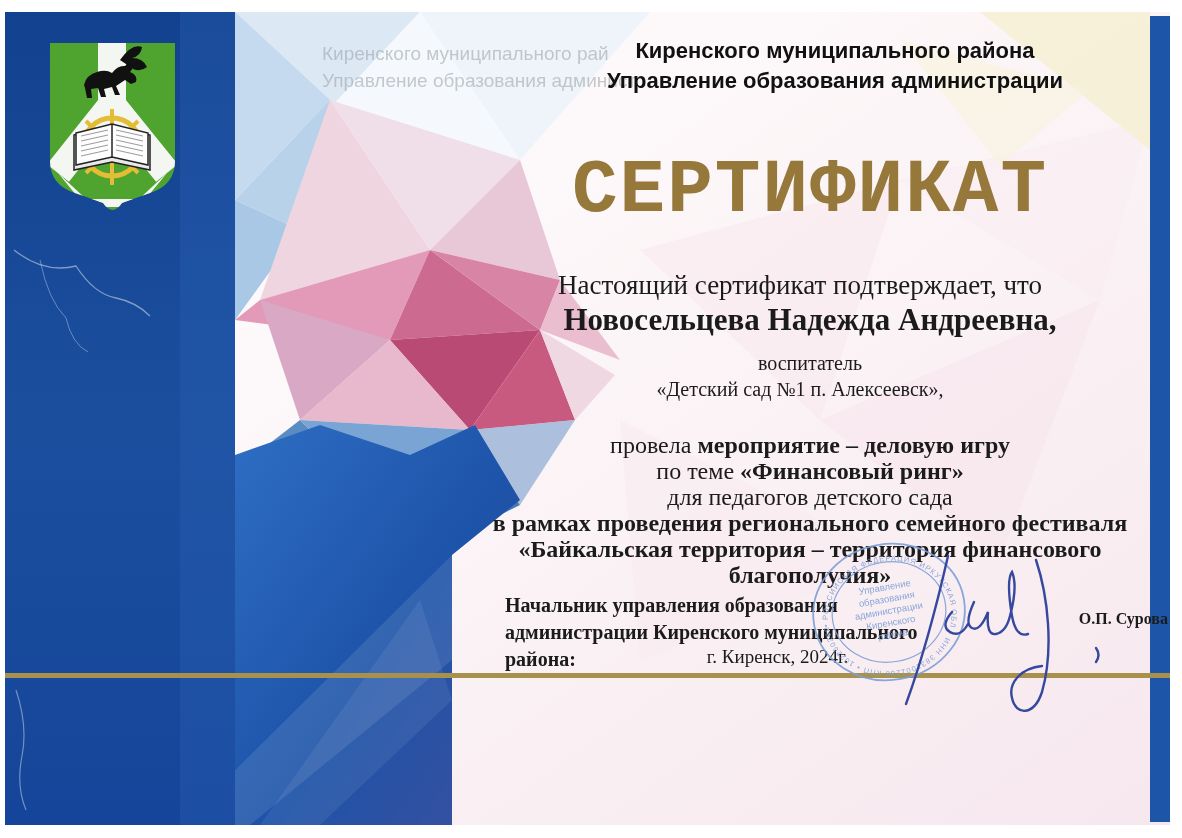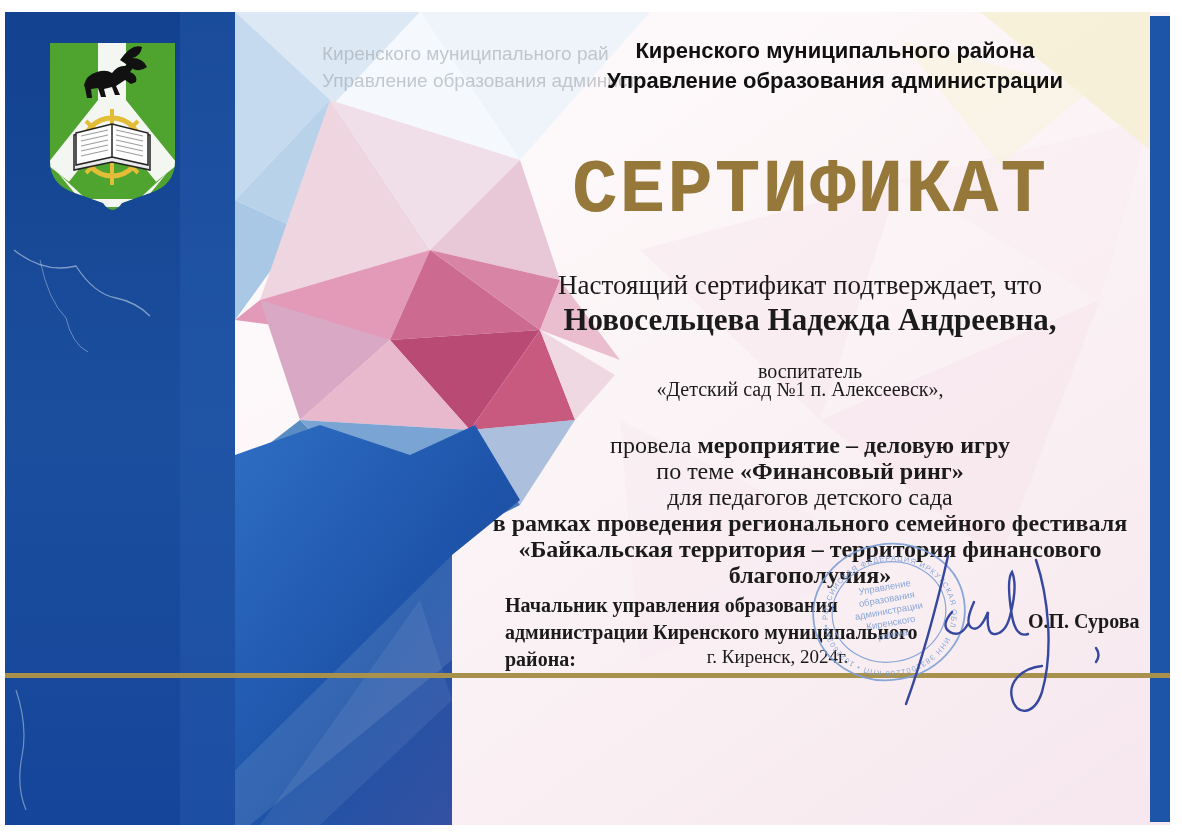--- a/index.html
+++ b/index.html
@@ -10,26 +10,26 @@
   .center{text-align:center;}
   .ghost{position:absolute;left:322px;top:40px;width:340px;z-index:1;
          font-family:"Liberation Sans", sans-serif;font-size:19px;line-height:27px;
          color:#9aa0a6;opacity:.55;filter:blur(.7px);white-space:nowrap;overflow:hidden;}
   .issuer{left:520px;top:36px;width:630px;font-family:"Liberation Sans", sans-serif;
           font-size:22px;line-height:30px;font-weight:bold;color:#111;}
   .title{left:450px;top:148px;width:720px;font-size:76px;font-weight:bold;
          color:#96793a;letter-spacing:2px;font-family:Liberation Mono, monospace;}
   .intro{left:440px;top:270px;width:720px;font-size:27px;}
   .name{left:450px;top:302px;width:720px;font-size:31px;font-weight:bold;}
-  .position{left:450px;top:360px;width:720px;font-size:20px;}
+  .position{left:450px;top:352px;width:720px;font-size:20px;}
   .org{left:430px;top:377px;width:740px;font-size:20px;line-height:24px;}
   .action{left:440px;top:432px;width:740px;font-size:24px;line-height:26px;}
   .action .b{font-weight:bold;}
   .signer{left:505px;top:592px;width:480px;font-size:20px;font-weight:bold;line-height:27px;text-align:left;}
-  .signer-name{left:1028px;top:610px;width:140px;font-size:20px;font-weight:bold;text-align:left;}
+  .signer-name{left:1028px;top:610px;width:140px;font-size:16px;font-weight:bold;text-align:right;}
   .place-date{left:460px;top:646px;width:635px;font-size:19px;}
   .overlay{position:absolute;left:0;top:0;z-index:3;}
 </style>
 </head>
 <body>
 
 <div class="page">
 
   <svg class="bg" width="1182" height="838" viewBox="0 0 1182 838">
     <defs>

